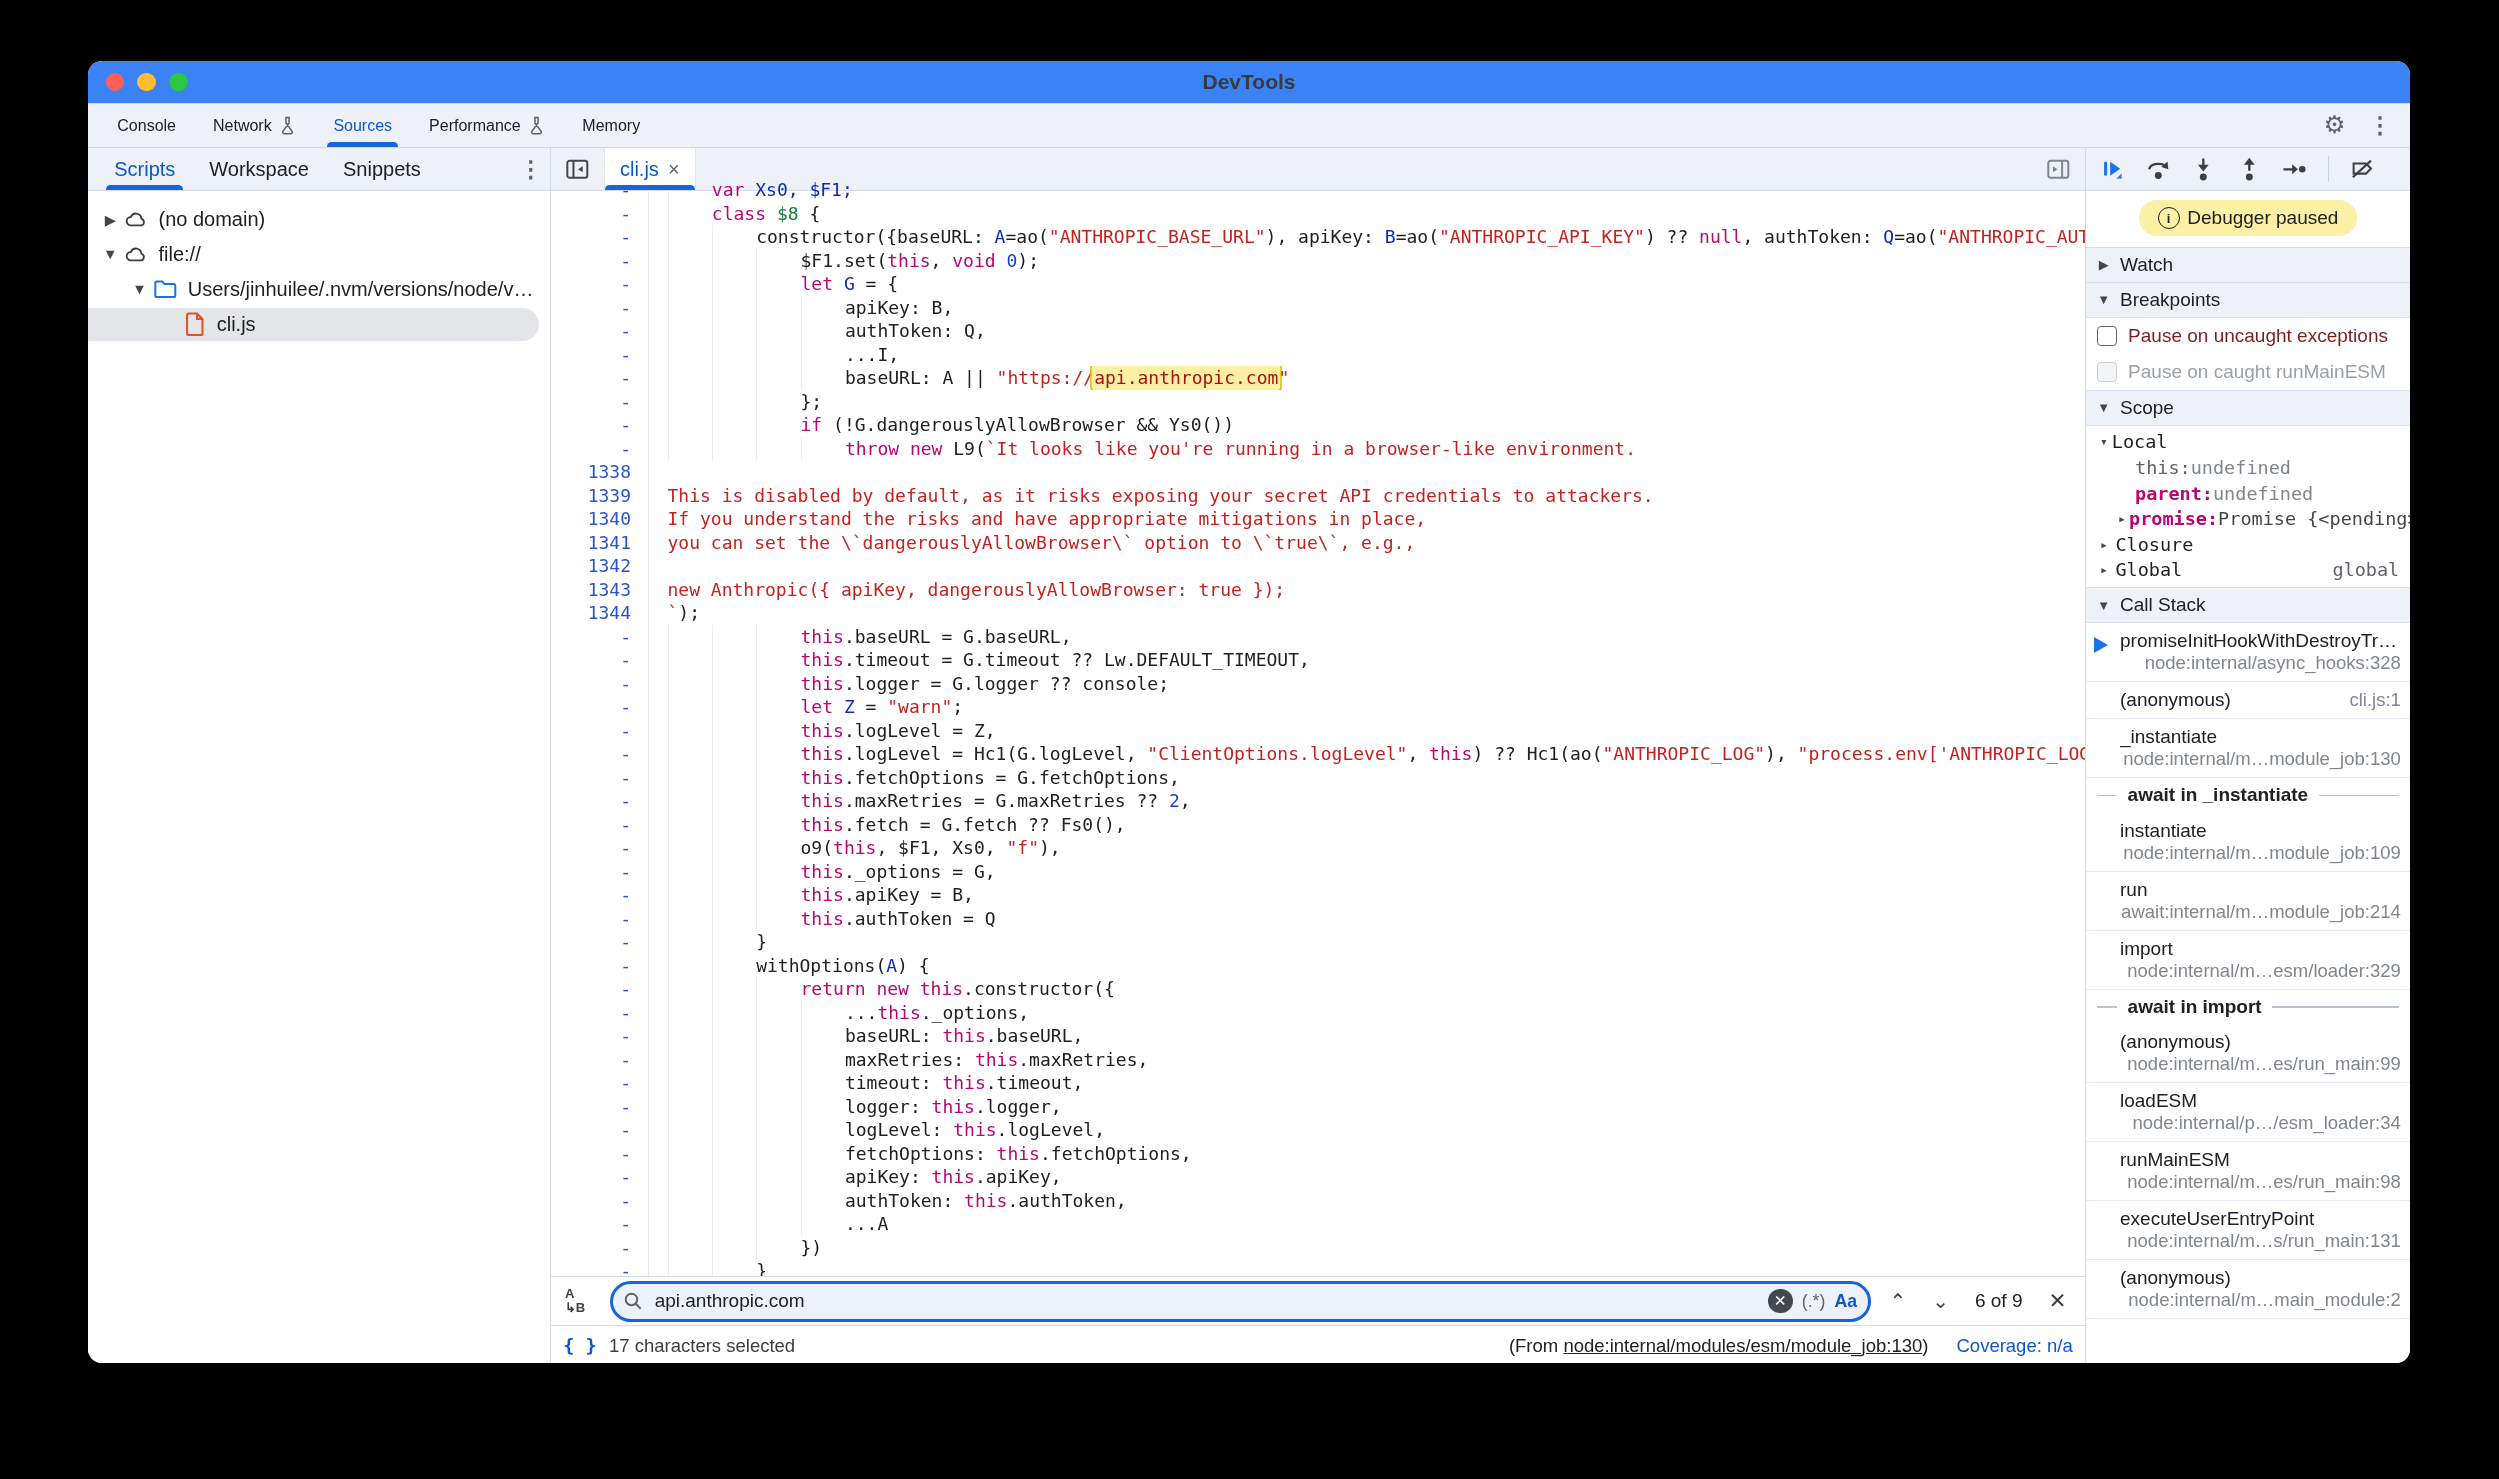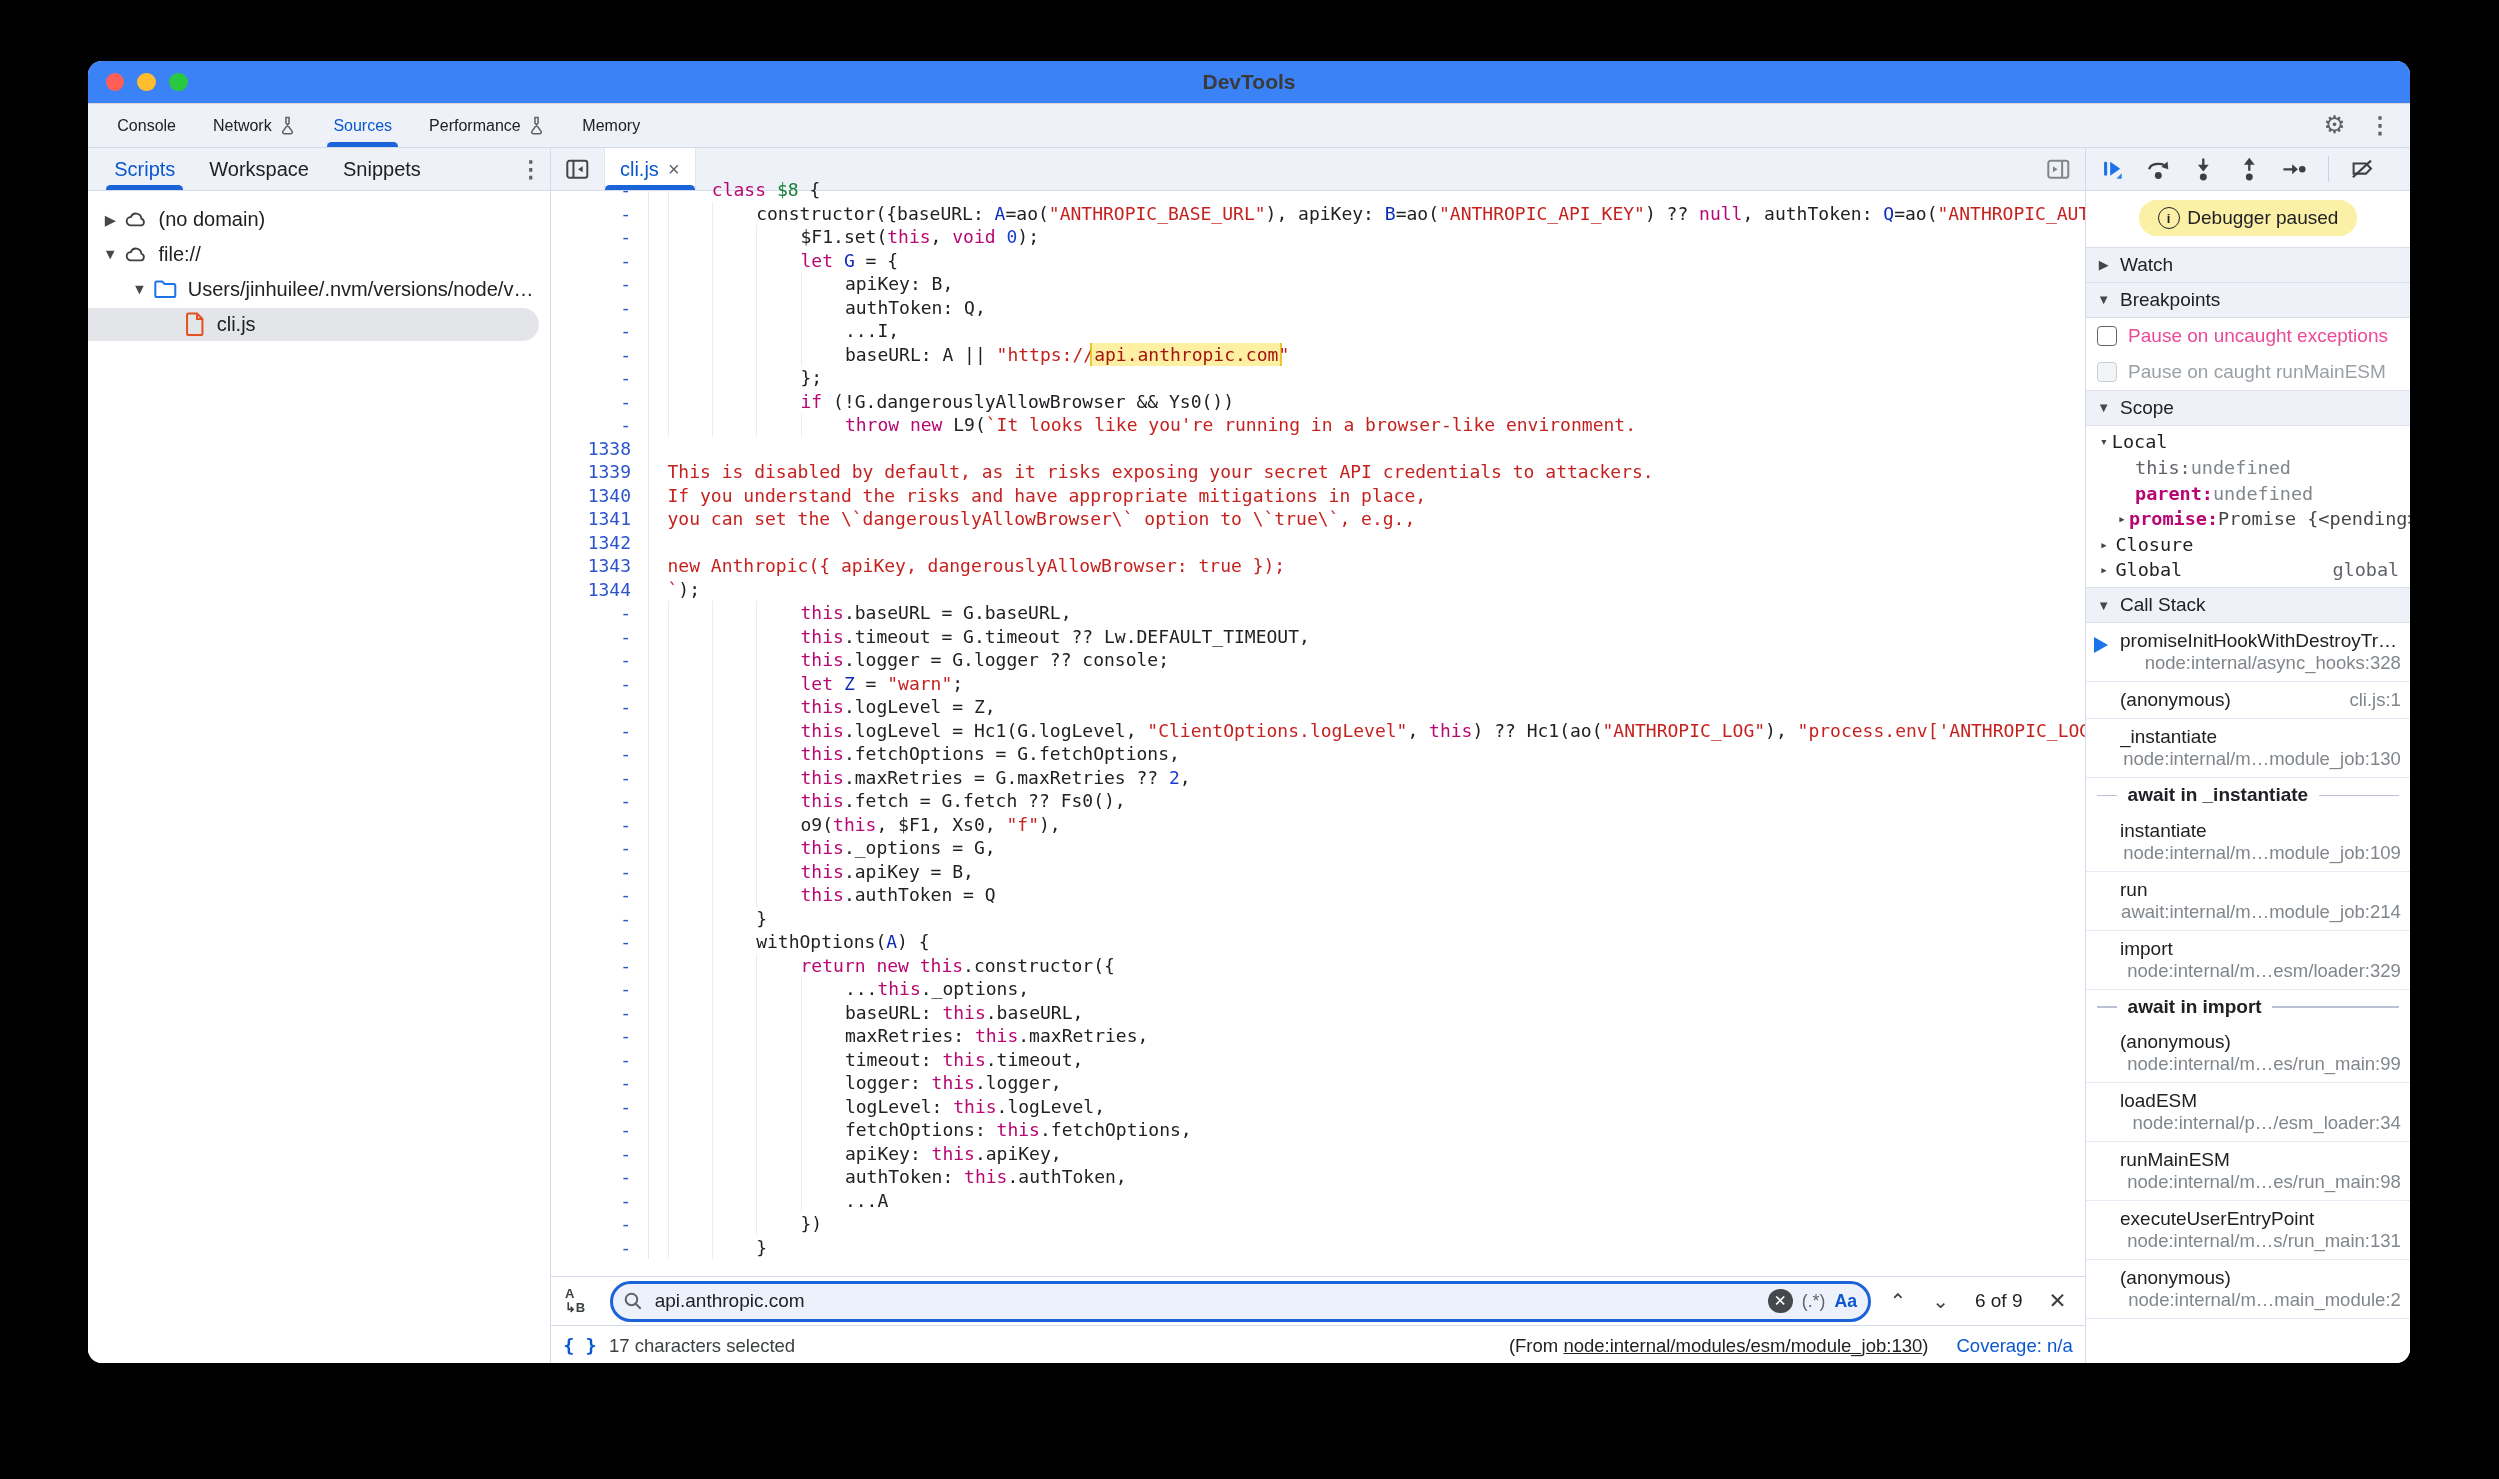--- a/index.html
+++ b/index.html
@@ -77,21 +77,21 @@
   
   .rpanel{width:324px;flex:none;border-left:0.8px solid #d5dbe8;background:#fff;display:flex;flex-direction:column;overflow:hidden;}
   .dbgbar{height:42px;flex:none;background:#eef1f8;border-bottom:0.8px solid #d5dbe8;display:flex;align-items:center;padding:0 14px;gap:21px;}
   .dbgbar .divider{width:0.8px;height:26px;background:#c9d1e3;}
   .dicon{width:24.6px;height:24.6px;display:flex;align-items:center;justify-content:center;}
   .pillrow{flex:none;display:flex;justify-content:center;padding:9.2px 0 10.8px;}
   .dpill{display:flex;align-items:center;gap:7.7px;background:#fbf0a5;border-radius:769px;padding:7px 18.5px;font-size:19px;color:#202124;}
   .infoi{width:20px;height:20px;border:1.5px solid #202124;border-radius:50%;font-size:13px;display:flex;align-items:center;justify-content:center;font-weight:700;}
   .sechdr{flex:none;height:34px;background:#eef1f8;border-top:0.8px solid #d9deea;border-bottom:0.8px solid #d9deea;display:flex;align-items:center;gap:9.2px;padding:0 10.8px;font-size:19px;color:#202124;}
   .sarrow{font-size:13px;color:#474747;width:14px;text-align:center;}
-  .bprow{display:flex;align-items:center;gap:10.8px;padding:7px 10.8px;font-size:19px;color:#ec4899;}
+  .bprow{display:flex;align-items:center;gap:10.8px;padding:7px 10.8px;font-size:19px;color:#7f1d1d;}
   .bprow.disabled{color:#9aa0a6;}
   .cb{width:18.5px;height:18.5px;border:1.9px solid #5f6368;border-radius:3.8px;background:#fff;flex:none;}
   .bprow.disabled .cb{border-color:#c9cdd6;background:#f3f4f7;}
   .scopebox{flex:none;padding:3.1px 0 4.6px;font-family:"DejaVu Sans Mono",monospace;font-size:18.5px;color:#202124;}
   .srow{display:flex;align-items:center;padding:2.3px 10.8px 2.3px 0;white-space:nowrap;overflow:hidden;}
   .srow .sarrow{flex:none;}
   .sname-accent{color:#b80672;font-weight:700;}
   .sname-gray{color:#5f6368;}
   .sval{color:#80868b;}
   .sval-dark{color:#444746;}
@@ -232,20 +232,21 @@
           <span class="ptog right">
             <svg width="24.6" height="24.6" viewBox="0 0 32 32">
                 <rect x="3" y="5" width="26" height="22" rx="3" fill="none" stroke="#80868b" stroke-width="2.6"></rect>
                 <line x1="21" y1="5" x2="21" y2="27" stroke="#80868b" stroke-width="2.6"></line>
                 <path d="M9 12 L15 16 L9 20 Z" fill="#80868b"></path>
               </svg>
           </span>
         </div>
 
         <div class="code" id="code-area">
+            <div class="cl"><span class="gut">-</span><span class="lc"><span class="ig"></span><span class="tk-k">var </span><span class="tk-d">Xs0, $F1;</span></span></div>
             <div class="cl"><span class="gut">-</span><span class="lc"><span class="ig"></span><span class="tk-k">class </span><span class="tk-g">$8</span><span class="tk-p"> {</span></span></div>
             <div class="cl"><span class="gut">-</span><span class="lc"><span class="ig"></span><span class="ig"></span><span class="tk-p">constructor({baseURL: </span><span class="tk-d">A</span><span class="tk-p">=ao(</span><span class="tk-s">"ANTHROPIC_BASE_URL"</span><span class="tk-p">), apiKey: </span><span class="tk-d">B</span><span class="tk-p">=ao(</span><span class="tk-s">"ANTHROPIC_API_KEY"</span><span class="tk-p">) ?? </span><span class="tk-k">null</span><span class="tk-p">, authToken: </span><span class="tk-d">Q</span><span class="tk-p">=ao(</span><span class="tk-s">"ANTHROPIC_AUTH_TOKEN"</span></span></div>
             <div class="cl"><span class="gut">-</span><span class="lc"><span class="ig"></span><span class="ig"></span><span class="ig"></span><span class="tk-p">$F1.set(</span><span class="tk-k">this</span><span class="tk-p">, </span><span class="tk-k">void </span><span class="tk-n">0</span><span class="tk-p">);</span></span></div>
             <div class="cl"><span class="gut">-</span><span class="lc"><span class="ig"></span><span class="ig"></span><span class="ig"></span><span class="tk-k">let </span><span class="tk-d">G</span><span class="tk-p"> = {</span></span></div>
             <div class="cl"><span class="gut">-</span><span class="lc"><span class="ig"></span><span class="ig"></span><span class="ig"></span><span class="ig"></span><span class="tk-p">apiKey: B,</span></span></div>
             <div class="cl"><span class="gut">-</span><span class="lc"><span class="ig"></span><span class="ig"></span><span class="ig"></span><span class="ig"></span><span class="tk-p">authToken: Q,</span></span></div>
             <div class="cl"><span class="gut">-</span><span class="lc"><span class="ig"></span><span class="ig"></span><span class="ig"></span><span class="ig"></span><span class="tk-p">...I,</span></span></div>
             <div class="cl"><span class="gut">-</span><span class="lc"><span class="ig"></span><span class="ig"></span><span class="ig"></span><span class="ig"></span><span class="tk-p">baseURL: A || </span><span class="tk-s">"https://</span><span class="tk-m">api.anthropic.com</span><span class="tk-s">"</span></span></div>
             <div class="cl"><span class="gut">-</span><span class="lc"><span class="ig"></span><span class="ig"></span><span class="ig"></span><span class="tk-p">};</span></span></div>
             <div class="cl"><span class="gut">-</span><span class="lc"><span class="ig"></span><span class="ig"></span><span class="ig"></span><span class="tk-k">if </span><span class="tk-p">(!G.dangerouslyAllowBrowser &amp;&amp; Ys0())</span></span></div>

